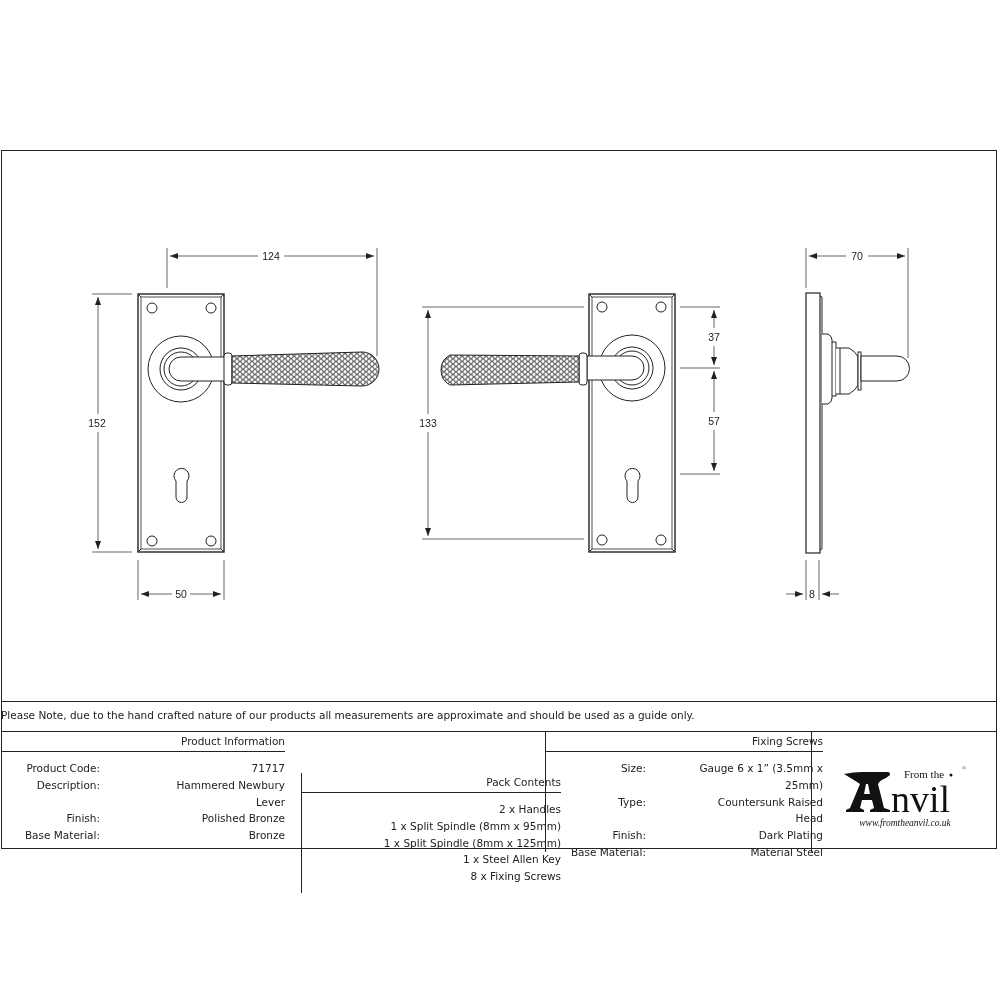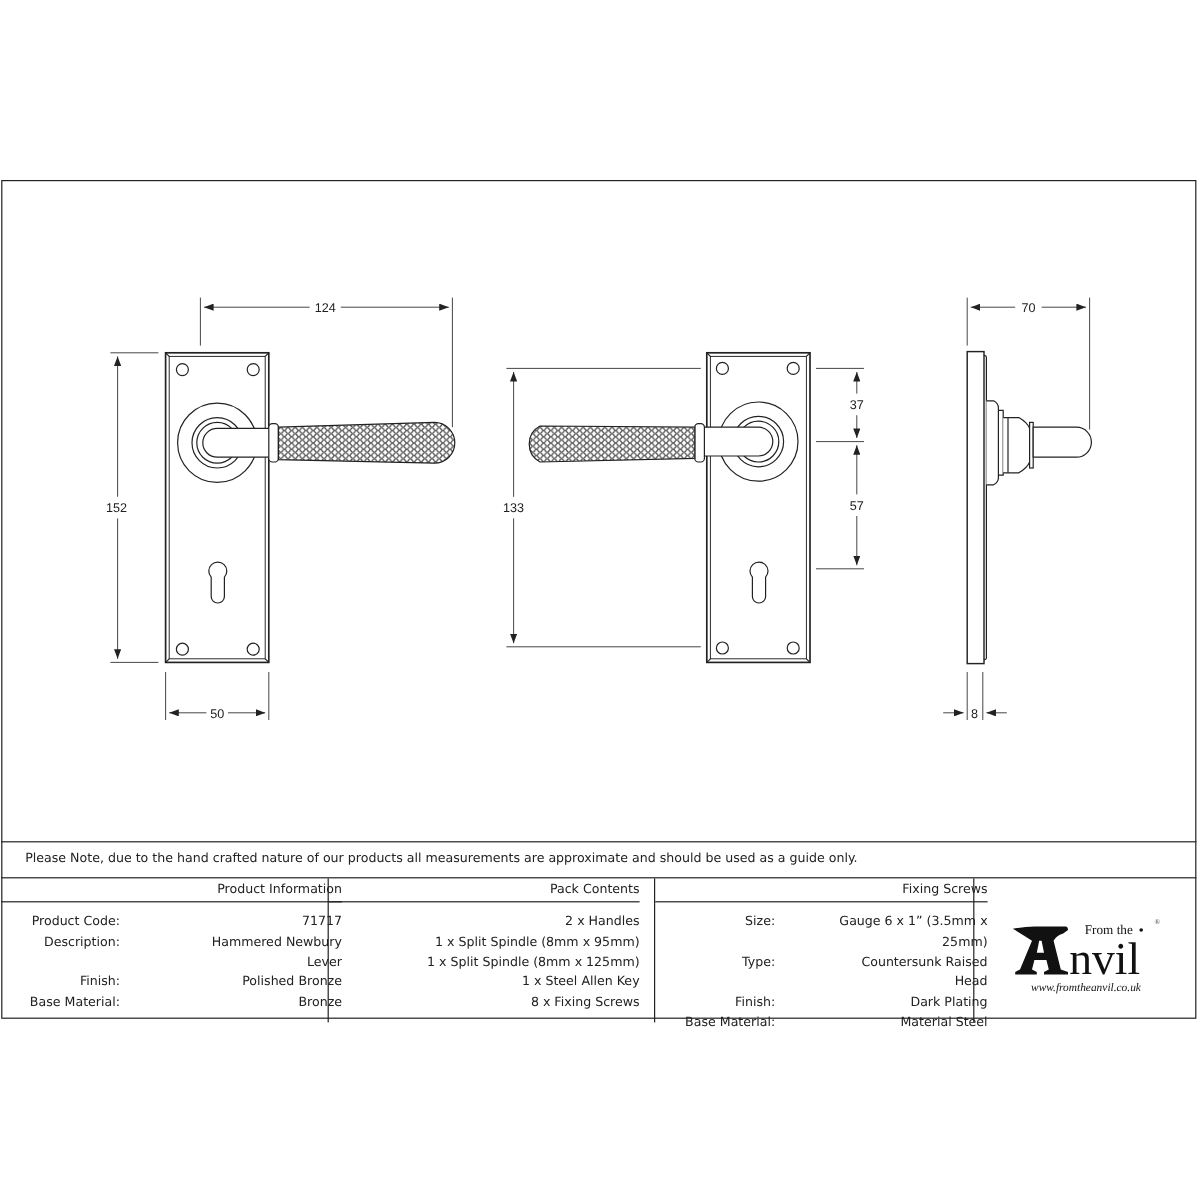--- a/index.html
+++ b/index.html
@@ -1,23 +1,23 @@
 <!DOCTYPE html>
 <html><head>
   <meta charset="utf-8">
   <style>
     html, body { margin: 0; padding: 0; background: #ffffff; }
     body { width: 1000px; height: 1000px; position: relative; overflow: hidden; font-family: "DejaVu Sans", "Liberation Sans", sans-serif; color: #222; }
     .sheet { position: absolute; left: 1px; top: 150px; width: 996px; height: 699px; border: 1.5px solid #222; box-sizing: border-box; }
     .drawing { position: absolute; left: 0; top: 0; width: 1000px; height: 1000px; }
-    .note-row { position: absolute; left: 1px; top: 701px; width: 996px; height: 30px; border-top: 1.5px solid #222; box-sizing: border-box; font-size: 10.5px; padding: 7px 0 0 20px; }
+    .note-row { position: absolute; left: 1px; top: 701px; width: 996px; height: 30px; border-top: 1.5px solid #222; box-sizing: border-box; font-size: 10.5px; padding: 7px 0 0 0; }
     .table { position: absolute; left: 1px; top: 731px; width: 996px; height: 120px; border-top: 1.5px solid #222; box-sizing: border-box; }
     .col { position: absolute; top: 0; height: 120px; box-sizing: border-box; text-align: right; }
     .col.c1 { left: 0; width: 284px; }
-    .col.c2 { left: 272px; width: 260px; border-left: 1.5px solid #222; }
+    .col.c2 { left: 300px; width: 260px; border-left: 1.5px solid #222; margin-top: 41px; }
     .col.c3 { left: 544px; width: 278px; border-left: 1.5px solid #222; }
     .col.c4 { left: 810px; width: 174px; border-left: 1.5px solid #222; }
     .col-head { height: 20px; border-bottom: 1.5px solid #222; font-size: 10.5px; padding: 3px 0 0 11px; box-sizing: border-box; }
     .rows { padding: 8px 0 0 11px; font-size: 10.5px; line-height: 16.8px; }
     .kv { display: flex; gap: 48px; }
     .kv .k { width: 88px; flex: none; }
     .kv .v { flex: 1; }
     .kv.wide .k { width: 89px; }
     .line { display: block; }
     .logo { position: absolute; left: 28px; top: 18px; width: 130px; height: 80px; }

